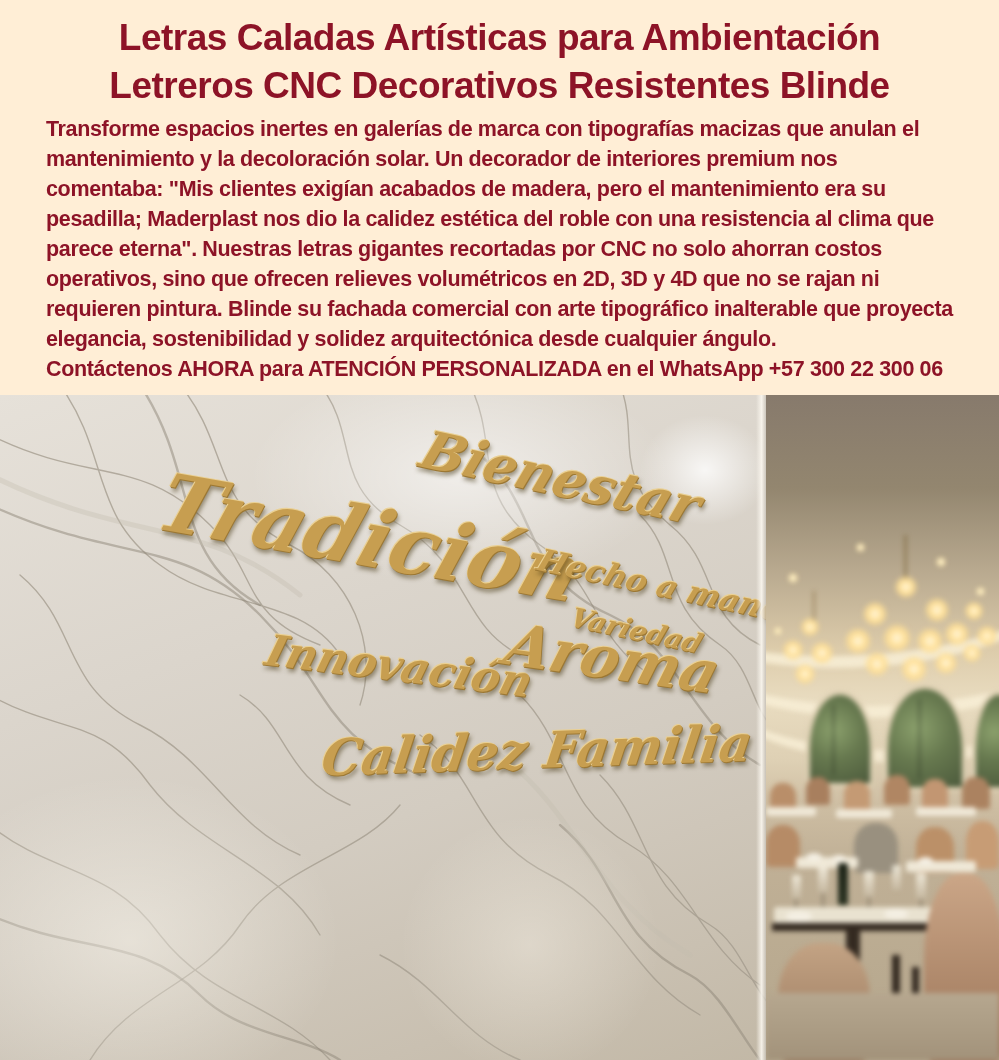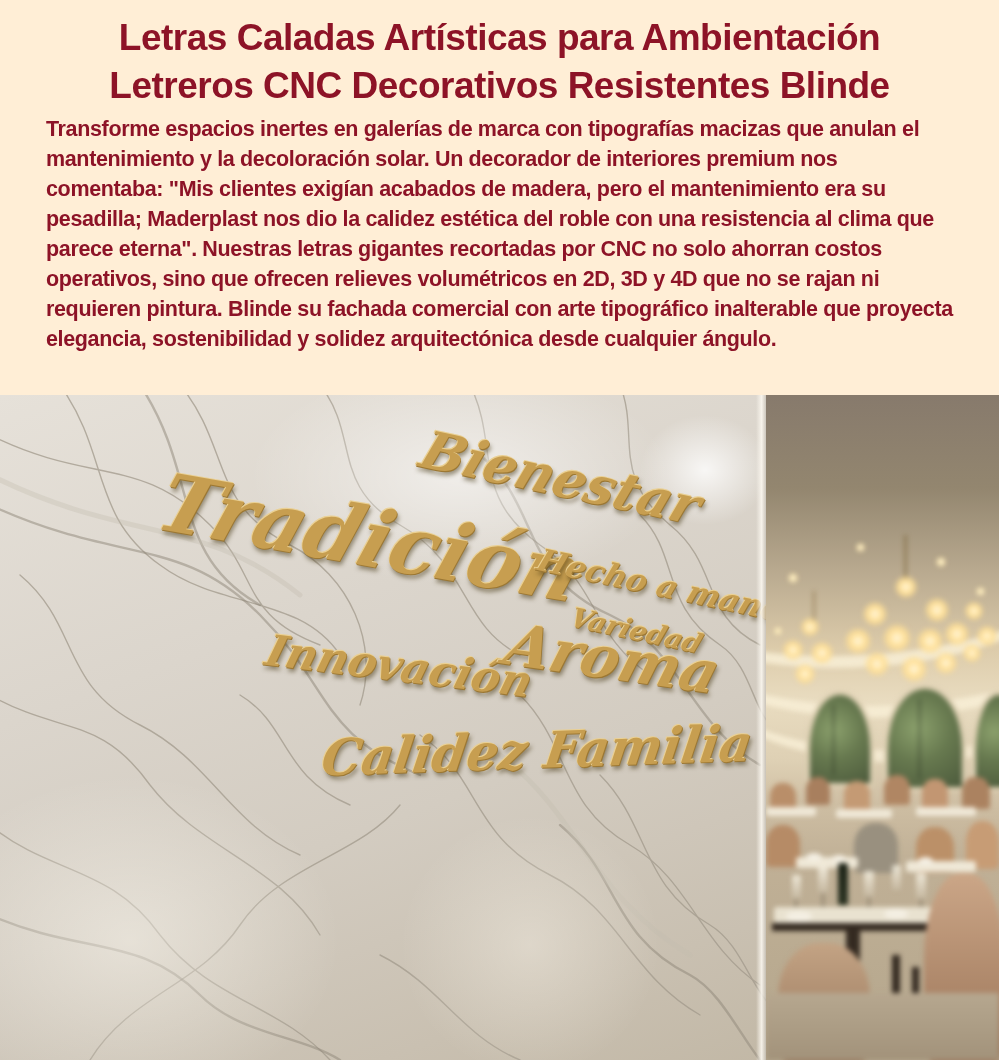--- a/index.html
+++ b/index.html
@@ -79,20 +79,21 @@
 <body>
 
 <div class="canvas">
 
   <div class="header">
     <h1 class="title">
       <span>Letras Caladas Artísticas para Ambientación</span><br>
       <span>Letreros CNC Decorativos Resistentes Blinde</span>
     </h1>
     <p class="bodytext">Transforme espacios inertes en galerías de marca con tipografías macizas que anulan el mantenimiento y la decoloración solar. Un decorador de interiores premium nos comentaba: "Mis clientes exigían acabados de madera, pero el mantenimiento era su pesadilla; Maderplast nos dio la calidez estética del roble con una resistencia al clima que parece eterna". Nuestras letras gigantes recortadas por CNC no solo ahorran costos operativos, sino que ofrecen relieves volumétricos en 2D, 3D y 4D que no se rajan ni requieren pintura. Blinde su fachada comercial con arte tipográfico inalterable que proyecta elegancia, sostenibilidad y solidez arquitectónica desde cualquier ángulo.</p>
+    <p class="contact">Contáctenos AHORA para ATENCIÓN PERSONALIZADA en el WhatsApp +57 300 22 300 06</p>
   </div>
 
   <div class="photo">
 
     <div class="wall">
       <svg width="770" height="665" viewBox="0 0 770 665" preserveAspectRatio="none">
         <g fill="none" stroke="#a29a8c" stroke-width="1.4" opacity="0.75" stroke-linecap="round">
           <path d="M-10,40 C90,90 140,60 210,130 C260,180 240,220 320,250"></path>
           <path d="M60,-10 C110,60 90,120 160,170 C220,215 300,200 340,260"></path>
           <path d="M180,-10 C230,50 210,110 290,150 C350,180 380,250 360,310"></path>

